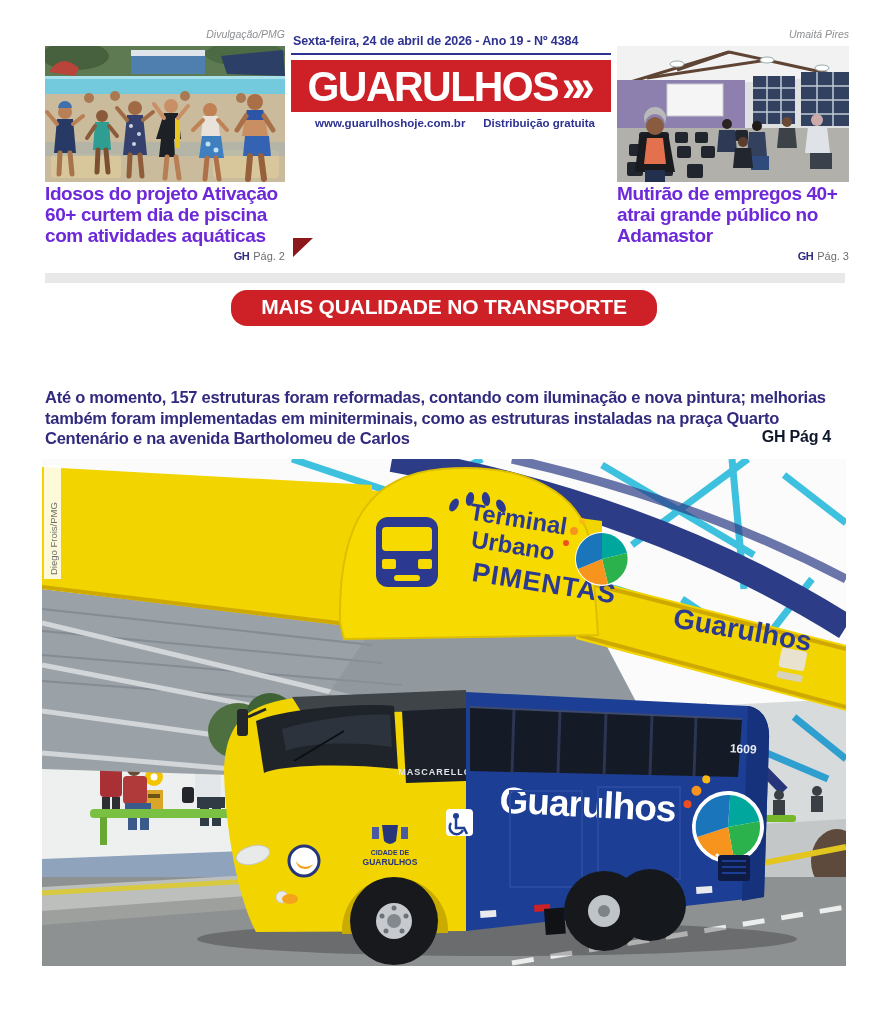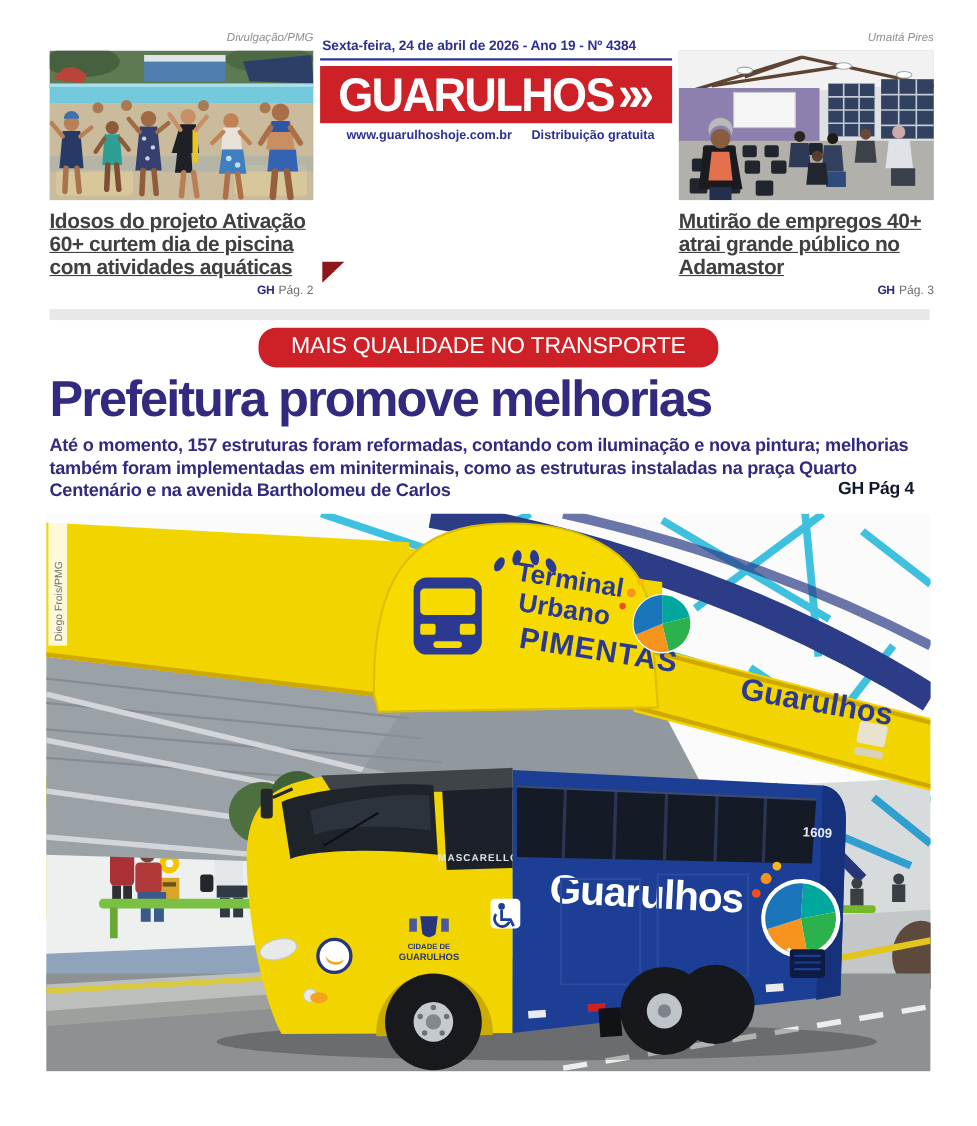--- a/index.html
+++ b/index.html
@@ -8,39 +8,39 @@
 
   
   .header { display:flex; gap:6px; margin:28px 43px 0 45px; }
   .col-left  { width:240px; flex:none; }
   .col-center{ width:320px; flex:none; position:relative; }
   .col-right { width:232px; flex:none; }
 
   .credit { font-size:10.5px; color:#8d8f92; text-align:right; height:15px; margin-bottom:3px;font-style:italic; }
   .story-photo { width:100%; height:136px; overflow:hidden; background:#cfcfcf; }
   .story-photo svg { display:block; width:100%; height:100%; }
-  .story-headline { margin-top:10px; font-size:19px; font-weight:bold; color:#404040; line-height:1.1; letter-spacing:-0.4px;text-decoration:underline; }
+  .story-headline { margin-top:2px; font-size:19px; font-weight:bold; color:#6d28d9; line-height:1.1; letter-spacing:-0.4px; }
   .page-ref { text-align:right; font-size:11px; color:#6d6e71; margin-top:3px; }
   .page-ref .brand { color:#2d2a7d; font-weight:800; margin-right:4px; letter-spacing:-0.5px; }
 
   .masthead-date { font-size:12.5px; font-weight:bold; color:#2d3190; padding:6px 2px 5px 2px; border-bottom:2px solid #2d3190; letter-spacing:-0.1px; }
   .masthead-banner { margin-top:5px; height:52px; background:#ce2127; color:#fff; display:flex; align-items:center; justify-content:center; }
   .masthead-banner .gname { font-size:41px; font-weight:800; letter-spacing:-1.5px; transform:scaleY(1.05); }
   .masthead-banner .chev { font-size:40px; font-weight:800; margin-left:4px; transform:scaleY(1.1); }
   .masthead-hoje { margin:0 9px; height:127px; background:#2d2a7d; display:flex; align-items:center; justify-content:center;
                    clip-path:polygon(0 0,100% 0,100% calc(100% - 14px),calc(100% - 16px) 100%,0 100%); }
   .masthead-hoje .hname { color:#fff; font-size:112px; font-weight:800; letter-spacing:-3px; line-height:1; transform:scaleY(1.12); }
   .fold-left { position:absolute; left:2px; top:210px; width:0; height:0; border-top:19px solid #8c181c; border-right:20px solid transparent; }
   .masthead-foot { display:flex; justify-content:space-between; margin:5px 16px 0 24px; font-size:11.5px; font-weight:bold; color:#2d3190; }
 
   .divider { height:10px; background:#e8e8e8; margin:11px 43px 0 45px; }
 
   
   .kicker-row { text-align:center; margin-top:7px; }
-  .kicker { display:inline-block; background:#ce2127; color:#fff; font-size:21px; font-weight:400; letter-spacing:-0.2px; padding:5px 30px 7px 30px;border-radius:16px; }
+  .kicker { display:inline-block; background:#ce2127; color:#fff; font-size:21px; font-weight:700; letter-spacing:-0.2px; padding:5px 30px 7px 30px;border-radius:16px; }
   .lead-headline { margin:4px 43px 0 45px; color:#312a7e; font-size:46px; font-weight:800; line-height:1.06; letter-spacing:-1.8px; }
   .deck { position:relative; margin:9px 43px 0 45px; color:#312a7e; font-size:16.5px; font-weight:bold; line-height:1.22; letter-spacing:-0.25px; }
   .deck-ref { position:absolute; right:14px; bottom:1px; font-size:16px; color:#0f172a; background:#fff; padding-left:10px; }
   .deck-ref .brand { font-weight:800; }
 
   .main-photo { margin:11px 0 0 42px; width:804px; height:507px; }
   .main-photo svg { display:block; }
 </style>
 </head>
 <body>
@@ -240,21 +240,21 @@
     </div>
   </div>
 
   <div class="divider"></div>
 
   <div class="kicker-row">
     <span class="kicker">MAIS QUALIDADE NO TRANSPORTE</span>
   </div>
 
   <h1 class="lead-headline">
-    <span>Prefeitura promove melhorias</span><br>
+    <br>
   </h1>
 
   <div class="deck">
     <span>Até o momento, 157 estruturas foram reformadas, contando com iluminação e nova pintura; melhorias também foram implementadas em miniterminais, como as estruturas instaladas na praça Quarto Centenário e na avenida Bartholomeu de Carlos</span>
     <span class="deck-ref"><span class="brand">GH</span> <span>Pág 4</span></span>
   </div>
 
   <div class="main-photo">
     <svg viewBox="0 0 804 507" width="804" height="507">
       <rect width="804" height="507" fill="#fafbfa"></rect>

